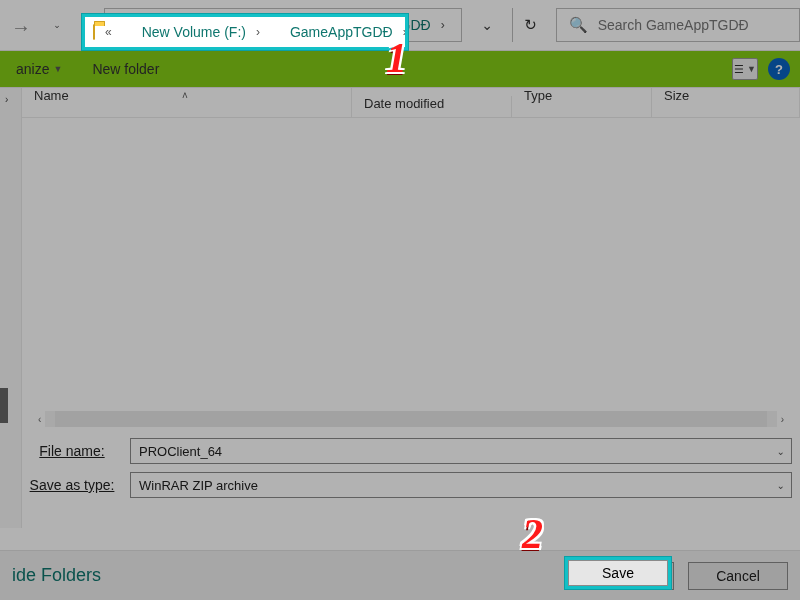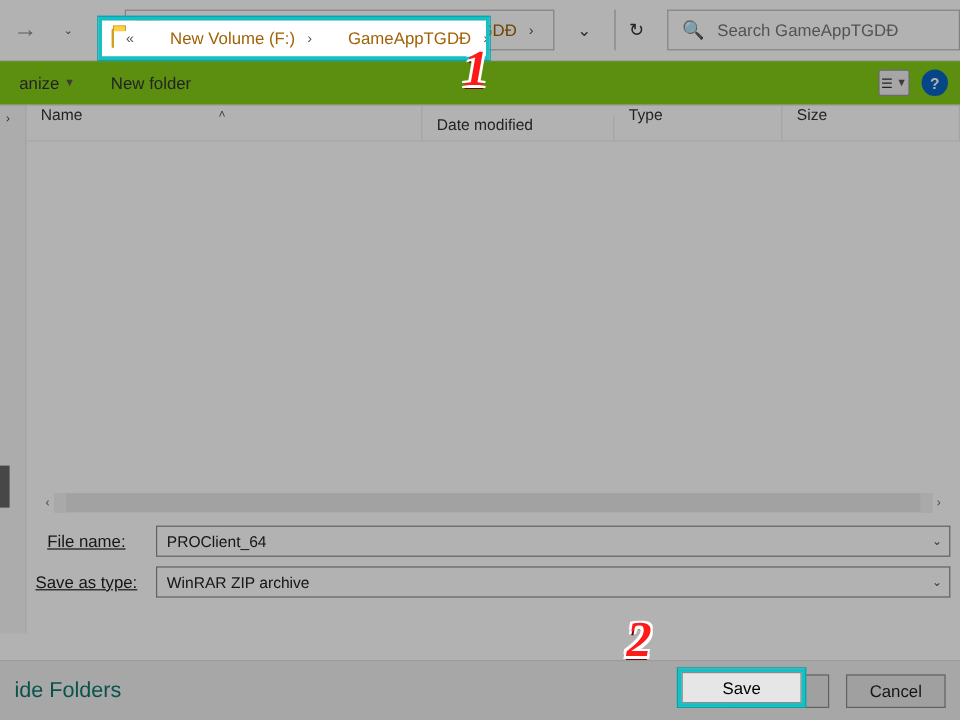--- a/index.html
+++ b/index.html
@@ -13,21 +13,21 @@
   .navbtn { width:30px; height:30px; display:flex; align-items:center; justify-content:center; color:#555; }
   .navarrow { font-size:20px; color:#888; }
   .spacer6 { width:6px; }
   .addrbar {
     flex:0 0 358px; height:34px; margin-left:2px; background:#fff;
     display:flex; align-items:center; padding:0 8px; gap:10px; border:1px solid #bbb;
   }
   .folder-icon { width:20px; height:16px; background:#ffcf48; border:1px solid #d0a020; border-radius:1px; position:relative; }
   .folder-icon::before { content:""; position:absolute; left:0; top:-4px; width:9px; height:4px; background:#ffcf48; border:1px solid #d0a020; border-bottom:none; border-radius:1px 1px 0 0; }
   .crumb-sep { color:#555; font-size:12px; }
-  .crumb { color:#a16207; font-size:14px; white-space:nowrap;margin-left:20px; }
+  .crumb { color:#0f766e; font-size:14px; white-space:nowrap;margin-left:20px; }
   .addr-drop { width:50px; text-align:center; color:#444; font-size:14px; }
   .refresh-btn { width:36px; height:34px; display:flex; align-items:center; justify-content:center; font-size:15px; color:#333; border-left:1px solid #bbb; }
   .searchbox { flex:1; height:34px; margin-left:8px; background:#fff; display:flex; align-items:center; gap:10px; padding:0 12px; color:#6b6b6b; border:1px solid #bbb;}
   .search-icon { font-size:15px; color:#555; }
   .search-text { font-size:14px; color:#777; }
 
   
   .toolbar { height:38px; display:flex; align-items:center; padding:0 10px; background:#84cc16; border-top:1px solid #e5e5e5; border-bottom:1px solid #e5e5e5; }
   .tb-item { font-size:14px; color:#333; padding:4px 6px; display:flex; align-items:center; gap:4px; }
   .tb-caret { font-size:9px; color:#555; }
@@ -61,21 +61,21 @@
   .formrow { display:flex; align-items:center; padding:4px 8px 4px 0; }
   .formlabel { width:108px; text-align:center; font-size:14px; color:#222; padding-right:8px;text-decoration:underline; }
   .formfield { flex:1; height:26px; border:1px solid #8a8a8a; background:#fff; display:flex; align-items:center; padding:0 8px; font-size:13px; color:#222; position:relative; }
   .formfield .dd { position:absolute; right:6px; font-size:10px; color:#555; }
   .formgap { height:26px; }
 
   
   .bottom { position:absolute; bottom:0; left:0; right:0; height:50px; display:flex; align-items:center; padding:0 12px; background:#f0f0f0; border-top:1px solid #e0e0e0; }
   .hidefolders { font-size:18px; color:#0f766e; }
   .btns { margin-left:auto; display:flex; gap:14px; }
-  .winbtn { width:83px; height:28px; background:#e6e6e6; border:1px solid #8a8a8a; font-size:14px; display:flex; align-items:center; justify-content:center; color:#222; }
+  .winbtn { width:100px; height:28px; background:#e6e6e6; border:1px solid #8a8a8a; font-size:14px; display:flex; align-items:center; justify-content:center; color:#222; }
 
   
   .hl { position:absolute; border:3px solid #13c0c6; box-shadow:0 0 0 1px #0aa0a6; z-index:60; }
   .hl-addr { left:82px; top:14px; width:326px; height:36px; }
   .hl-save { left:565px; bottom:11px; width:106px; height:32px; z-index:60; }
 
   
   .anno { position:absolute; z-index:70; color:#ff1a1a; font-weight:900; font-size:42px; font-style:italic;
           text-shadow: -2px -2px 0 #fff, 2px -2px 0 #fff, -2px 2px 0 #fff, 2px 2px 0 #fff, 0 3px 0 #7a0000; font-family:Georgia,serif; }
 

